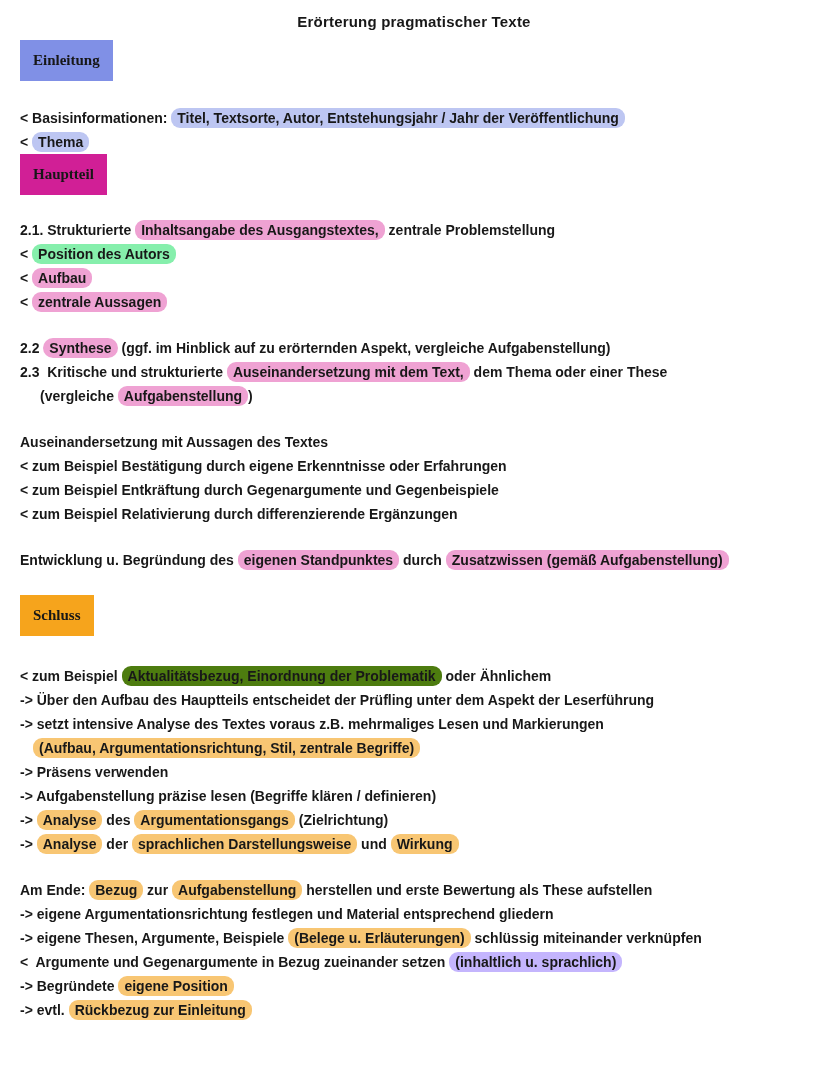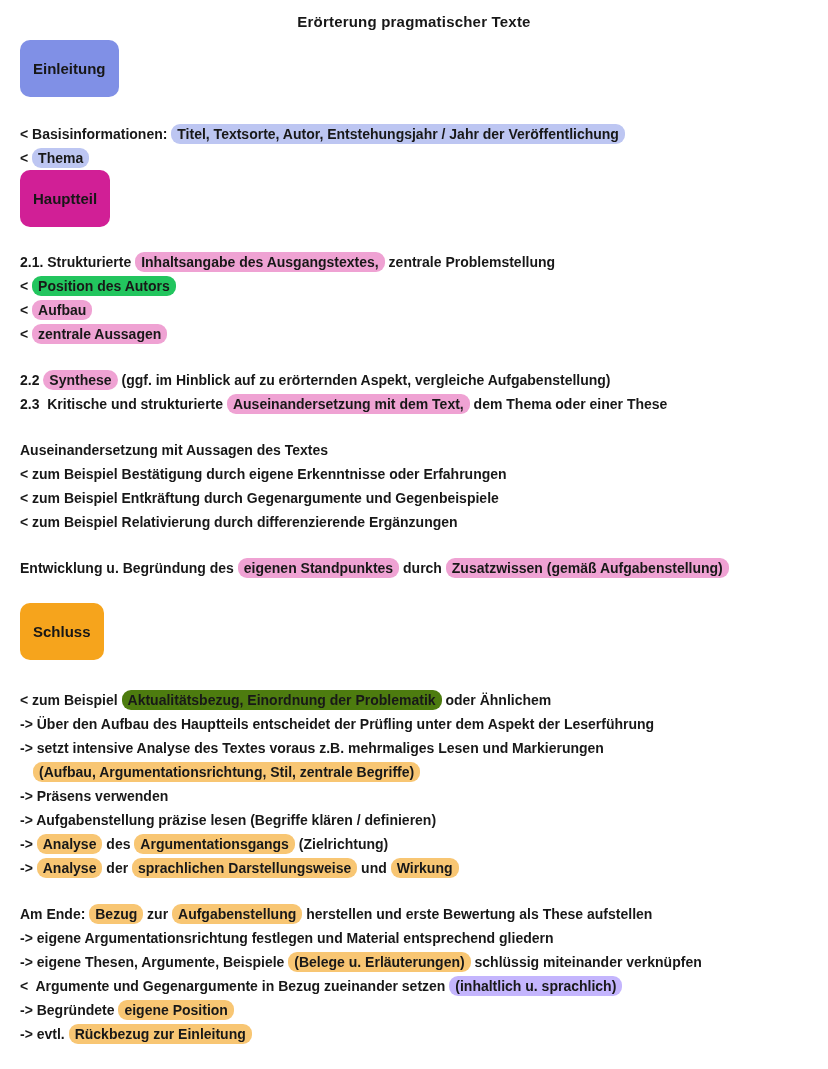--- a/index.html
+++ b/index.html
@@ -19,24 +19,25 @@
   .title {
     padding-top: 13px;
     text-align: center;
     font-size: 15px;
     letter-spacing: 0.2px;
   }
   .btn {
     display: block;
     width: max-content;
     margin-left: 20px;
-    padding: 20px 13px;
-    border-radius: 10px;
+    padding: 12px 13px;
+    border-radius: 0;
     font-size: 15px;
     color: #171717;
+    font-family: Liberation Serif, serif;
   }
   .block {
     margin-left: 20px;
   }
   .line {
     line-height: 24px;
     white-space: pre;
   }
   .line.gap {
     margin-top: 22px;
@@ -59,25 +60,26 @@
   <div class="title">Erörterung pragmatischer Texte</div>
   <div id="content">
       <div class="btn sec-einleitung" style="background: rgb(128, 144, 230);">Einleitung</div>
       <div class="block einleitung-points">
         <div class="line"><span>&lt; Basisinformationen: </span><span class="hl" style="background: rgb(189, 198, 242);">Titel, Textsorte, Autor, Entstehungsjahr / Jahr der Veröffentlichung</span></div>
         <div class="line"><span>&lt; </span><span class="hl" style="background: rgb(189, 198, 242);">Thema</span></div>
       </div>
       <div class="btn sec-hauptteil" style="background: rgb(209, 31, 150);">Hauptteil</div>
       <div class="block hauptteil-points">
         <div class="line"><span>2.1. Strukturierte </span><span class="hl" style="background: rgb(239, 162, 211);">Inhaltsangabe des Ausgangstextes,</span><span> zentrale Problemstellung</span></div>
-        <div class="line"><span>&lt; </span><span class="hl" style="background: #22c55e;">Position des Autors</span></div>
+        <div class="line"><span>&lt; </span><span class="hl" style="background: #86efac;">Position des Autors</span></div>
         <div class="line"><span>&lt; </span><span class="hl" style="background: rgb(239, 162, 211);">Aufbau</span></div>
         <div class="line"><span>&lt; </span><span class="hl" style="background: rgb(239, 162, 211);">zentrale Aussagen</span></div>
         <div class="line gap"><span>2.2 </span><span class="hl" style="background: rgb(239, 162, 211); border-radius: 10px;">Synthese</span><span> (ggf. im Hinblick auf zu erörternden Aspekt, vergleiche Aufgabenstellung)</span></div>
         <div class="line"><span>2.3  Kritische und strukturierte </span><span class="hl" style="background: rgb(239, 162, 211);">Auseinandersetzung mit dem Text,</span><span> dem Thema oder einer These</span></div>
+        <div class="line" style="padding-left: 20px;"><span>(vergleiche </span><span class="hl" style="background: rgb(239, 162, 211);">Aufgabenstellung</span><span>)</span></div>
         <div class="line gap"><span>Auseinandersetzung mit Aussagen des Textes</span></div>
         <div class="line"><span>&lt; zum Beispiel Bestätigung durch eigene Erkenntnisse oder Erfahrungen</span></div>
         <div class="line"><span>&lt; zum Beispiel Entkräftung durch Gegenargumente und Gegenbeispiele</span></div>
         <div class="line"><span>&lt; zum Beispiel Relativierung durch differenzierende Ergänzungen</span></div>
         <div class="line gap"><span>Entwicklung u. Begründung des </span><span class="hl" style="background: rgb(239, 162, 211);">eigenen Standpunktes</span><span> durch </span><span class="hl" style="background: rgb(239, 162, 211);">Zusatzwissen (gemäß Aufgabenstellung)</span></div>
       </div>
       <div class="btn sec-schluss" style="background: rgb(246, 164, 28);">Schluss</div>
       <div class="block schluss-points">
         <div class="line"><span>&lt; zum Beispiel </span><span class="hl" style="background: #4d7c0f;">Aktualitätsbezug, Einordnung der Problematik</span><span> oder Ähnlichem</span></div>
         <div class="line"><span>-&gt; Über den Aufbau des Hauptteils entscheidet der Prüfling unter dem Aspekt der Leserführung</span></div>

